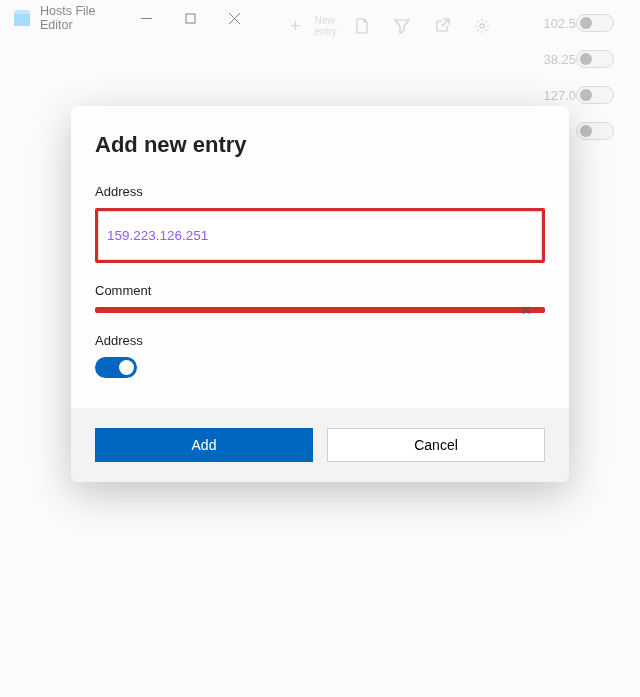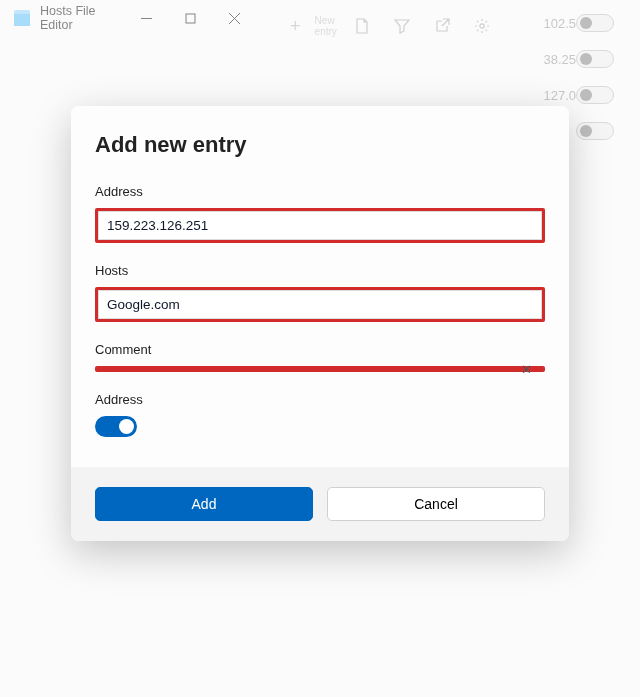--- a/index.html
+++ b/index.html
@@ -116,26 +116,26 @@
     font-size: 13px; color: #222;
     display: block; margin-bottom: 9px;
   }
   .field-input-wrap {
     border: 3px solid #d22b2b;
     border-radius: 2px;
   }
   .field-input {
     width: 100%;
     border: 1px solid #dcdcdc;
-    padding: 6px 8px;
+    padding: 16px 8px;
     font-size: 13.5px;
     font-family: inherit;
     outline: none;
     background: #fff;
-    color: #0f172a;
+    color: #8b5cf6;
   }
   .field-input.with-clear { padding-right: 28px; }
   .input-row { position: relative; }
   .clear-x {
     position: absolute;
     right: 10px; top: 50%;
     transform: translateY(-50%);
     font-size: 13px; color: #555;
     cursor: pointer;
   }
@@ -156,21 +156,21 @@
   }
   .dialog-footer {
     background: #f3f3f3;
     padding: 20px 24px;
     display: flex; gap: 14px;
   }
   .btn {
     flex: 1;
     height: 34px;
     font-size: 14px;
-    border-radius: 5px;
+    border-radius: 0;
     border: 1px solid #d0d0d0;
     background: #fff;
     cursor: pointer;
     font-family: inherit;
   }
   .btn-primary {
     background: #0067c0;
     border-color: #0067c0;
     color: #fff;
   }
@@ -254,26 +254,20 @@
       <div class="dialog-body">
         <div class="dialog-title">Add new entry</div>
 
         <div class="field">
           <label class="field-label">Address</label>
           <div class="field-input-wrap input-row">
             <input class="field-input" value="159.223.126.251" style="">
           </div>
         </div>
 
-        <div class="field">
-          <label class="field-label">Hosts</label>
-          <div class="field-input-wrap input-row">
-            <input class="field-input" value="Google.com" style="">
-          </div>
-        </div>
 
         <div class="field">
           <label class="field-label">Comment</label>
           <div class="field-input-wrap input-row">
             <span class="clear-x">✕</span>
           </div>
         </div>
 
         <div class="field" style="margin-bottom:4px">
           <label class="field-label">Address</label>

